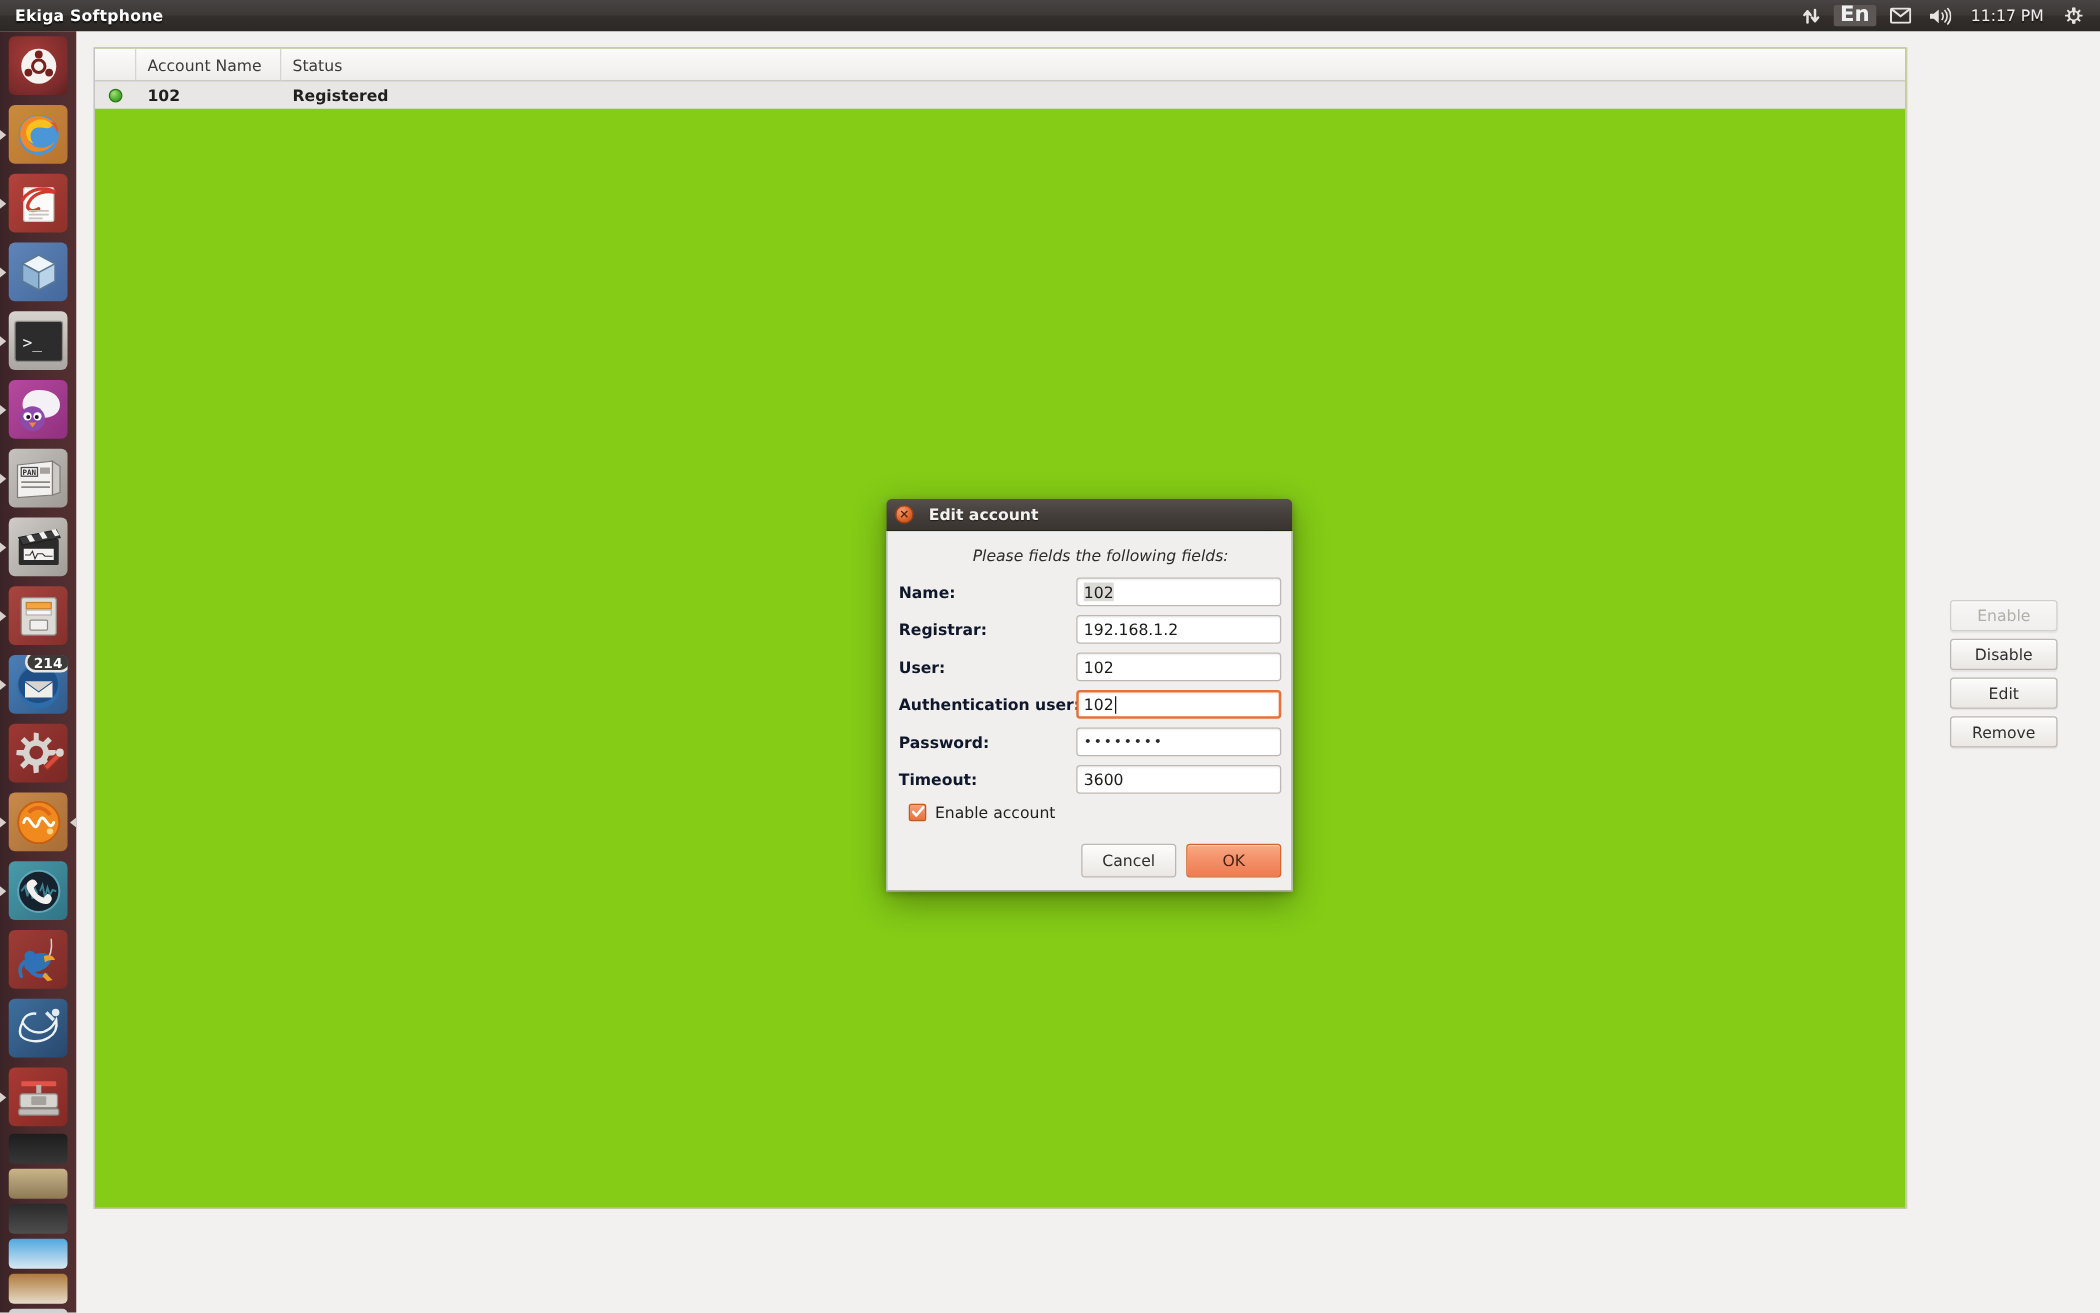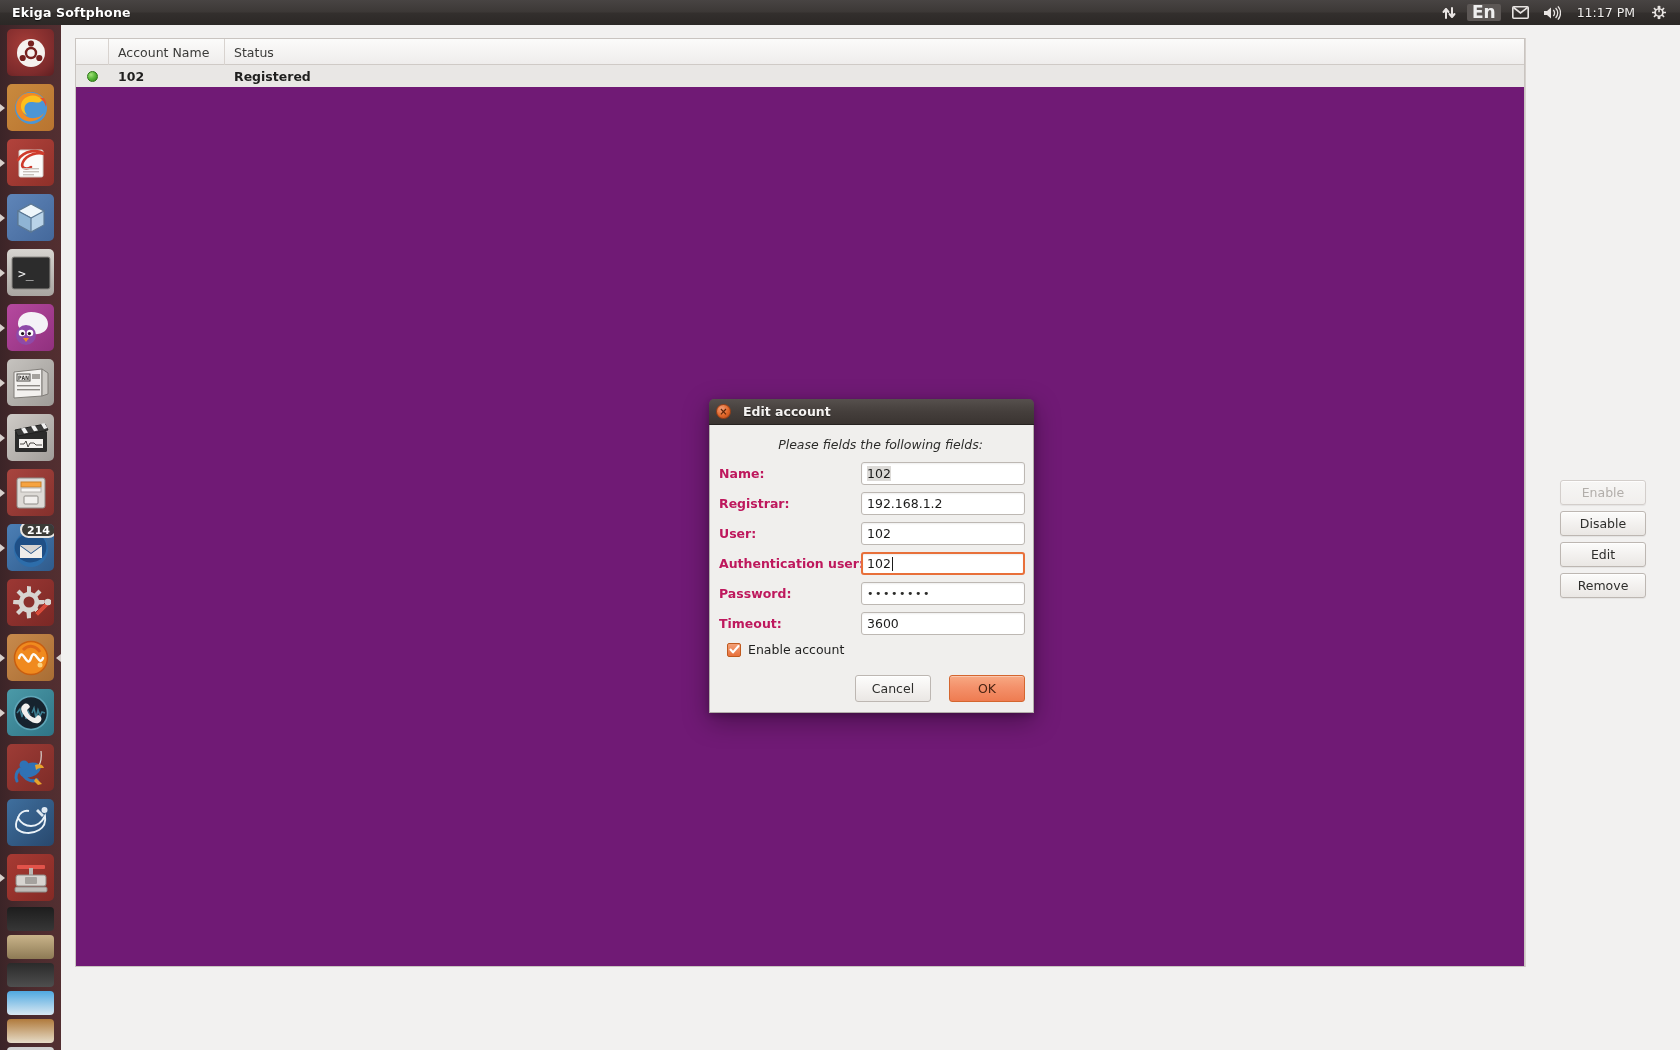--- a/index.html
+++ b/index.html
@@ -88,21 +88,21 @@
     padding: 0 5px; line-height: 15px; height: 17px;
     z-index: 5;
   }
   .stack-item { height: 28px; }
 
   
   #app-window {
     position: absolute;
     left: 75px; top: 38px;
     width: 1450px; height: 929px;
-    background: #701a75;
+    background: #84cc16;
     border: 1px solid #c9c4c0;
     z-index: 10;
   }
   #list-header {
     display: flex; height: 26px;
     background: linear-gradient(to bottom, #fbfbfa 0%, #efedec 100%);
     border-bottom: 1px solid #cfcac6;
     font-size: 12.5px; color: #3a3a38;
   }
   .hcell {
@@ -200,21 +200,21 @@
     font-size: 12.5px;
     color: #2c2c2a;
     padding: 2px 0 10px 0;
     margin-left: 18px;
   }
   .field-row {
     display: flex; align-items: center;
     margin-bottom: 7px;
   }
   .field-label {
-    font-size: 12.5px; font-weight: bold; color: #be185d;
+    font-size: 12.5px; font-weight: bold; color: #0f172a;
     width: 143px;
     padding-left: 1px;
     white-space: nowrap;
   }
   .field-input {
     flex: 1;
     height: 23px;
     border: 1px solid #bdb8b3;
     border-radius: 3px;
     background: #ffffff;
@@ -252,21 +252,21 @@
     cursor: pointer;
   }
   #enable-checkbox svg { display: block; }
   #checkbox-label {
     font-size: 12.5px; color: #1f1f1e;
     margin-left: 7px;
   }
 
   #dialog-actions {
     display: flex; justify-content: flex-end;
-    gap: 18px;
+    gap: 8px;
     margin-top: 18px;
     padding-bottom: 2px;
   }
   .dlg-btn {
     width: 76px; height: 27px;
     border-radius: 3px;
     font-family: inherit; font-size: 12.5px;
     display: flex; align-items: center; justify-content: center;
     cursor: pointer;
   }

